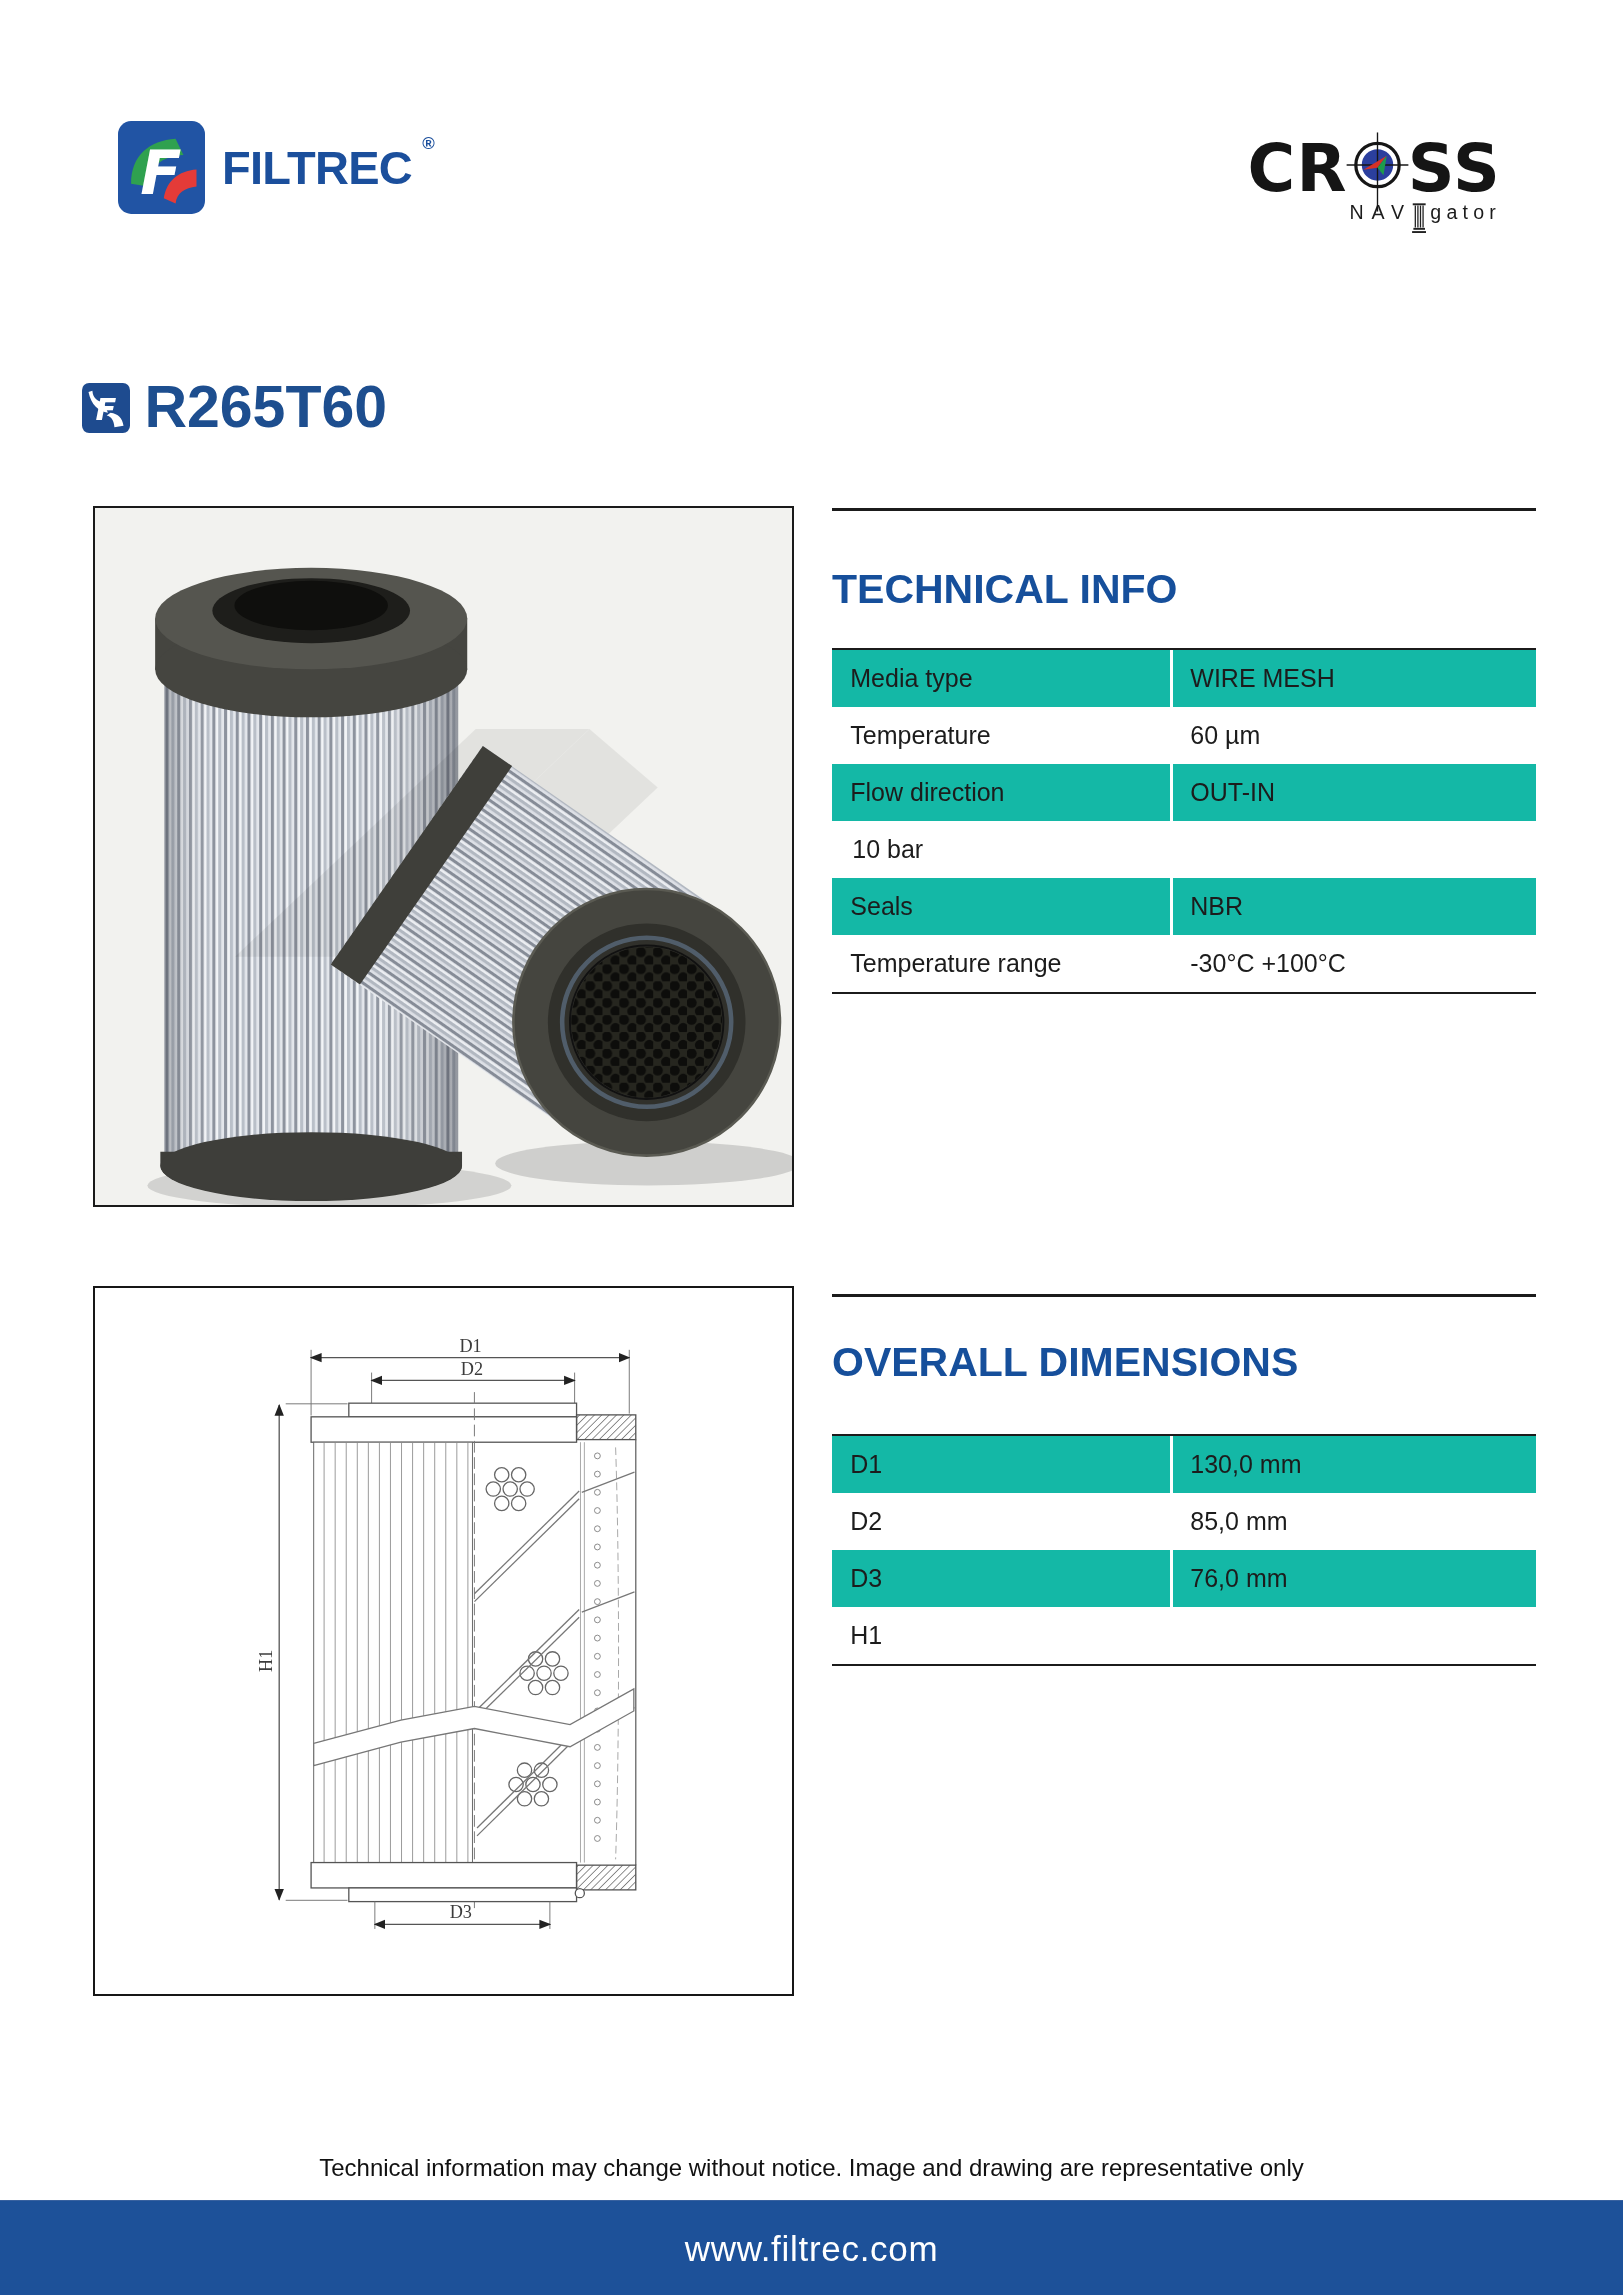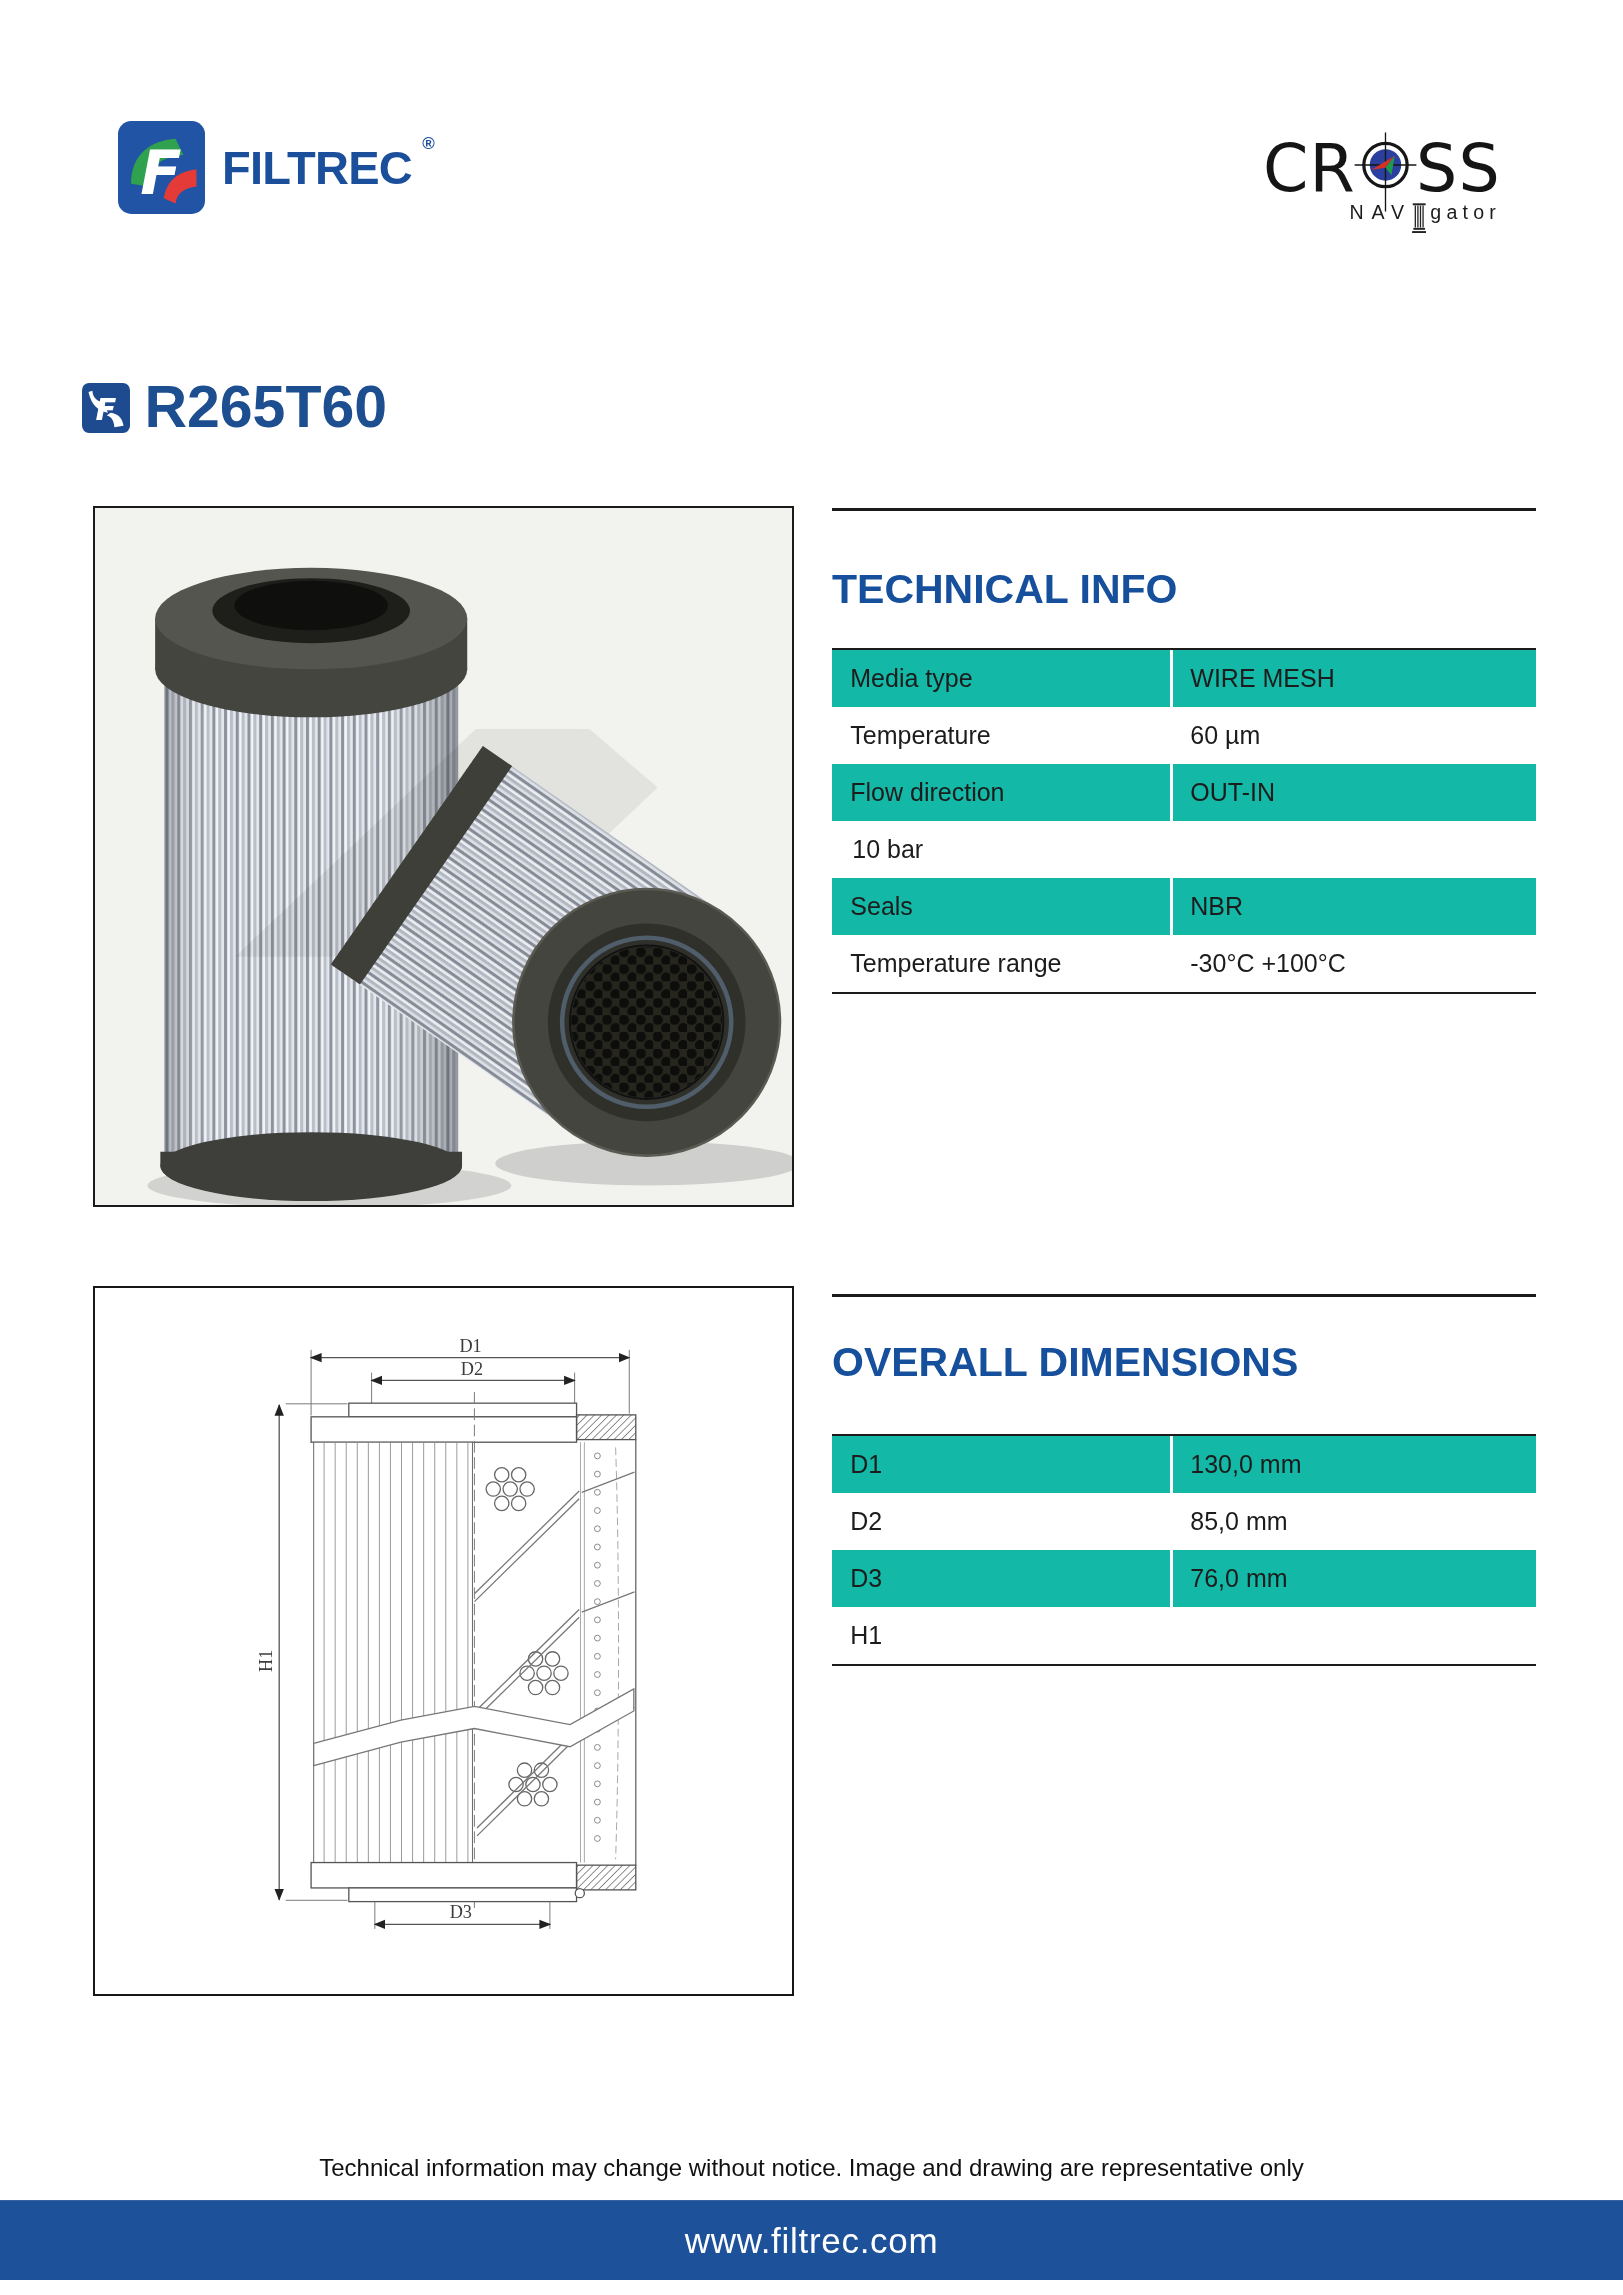--- a/index.html
+++ b/index.html
@@ -8,21 +8,21 @@
 
   
   .brand{position:absolute;left:118px;top:121px;display:flex;align-items:center;}
   .brand-square{width:87px;height:93px;flex:0 0 auto;}
   .brand-word{position:relative;margin-left:17px;font-size:47px;font-weight:bold;
               letter-spacing:-0.7px;color:#1b4f9c;line-height:1;}
   .brand-reg{position:absolute;right:-22px;top:-9.2px;font-size:17px;font-weight:bold;color:#1b4f9c;}
 
   .cross-logo{position:absolute;right:122px;top:126px;text-align:left;}
   .cross-line1{display:flex;align-items:center;font-family:"DejaVu Sans",sans-serif;
-               font-weight:400;font-size:65px;line-height:1;color:#151515;letter-spacing:1.3px;}
+               font-weight:700;font-size:65px;line-height:1;color:#151515;letter-spacing:1.3px;}
   .cross-compass{width:65px;height:84px;margin:0 -2.6px;position:relative;top:3.9px;}
   .cross-line2{display:flex;align-items:flex-start;justify-content:flex-end;margin-top:-9.2px;
                font-size:19.6px;color:#1c1c1c;}
   .cross-nav{letter-spacing:7.9px;}
   .cross-gator{letter-spacing:5.2px;margin-left:3.9px;}
   .cross-column{width:14.4px;height:31px;position:relative;top:2.6px;}
 
   
   .product-row{position:absolute;left:82px;top:378px;display:flex;align-items:center;}
   .product-icon{width:48px;height:50px;flex:0 0 auto;}
@@ -52,21 +52,21 @@
   .cell{display:flex;align-items:center;font-size:25px;color:#1c1c1c;box-sizing:border-box;}
   .cell-label{width:338px;padding-left:18.3px;}
   .cell-gap{width:3.3px;background:#ffffff;}
   .cell-value{flex:1;padding-left:17px;}
   .bg-gray{background:#14b8a6;}
   .bg-white{background:#ffffff;}
 
   
   .disclaimer{position:absolute;left:0;top:2154px;width:100%;text-align:center;
               font-size:24px;color:#111111;}
-  .footer-bar{position:absolute;left:0;top:2200px;width:100%;height:80px;background:#1d5199;
+  .footer-bar{position:absolute;left:0;top:2200px;width:100%;height:96px;background:#1d5199;
               border-top:1.3px solid #38619f;box-sizing:border-box;
               display:flex;align-items:center;justify-content:center;}
   .footer-url{font-size:35px;color:#ffffff;letter-spacing:0.7px;}
 
   
   .dim-label{font-family:"Liberation Serif",serif;font-size:28px;fill:#3c3c3c;}
 </style>
 </head>
 <body>
 

